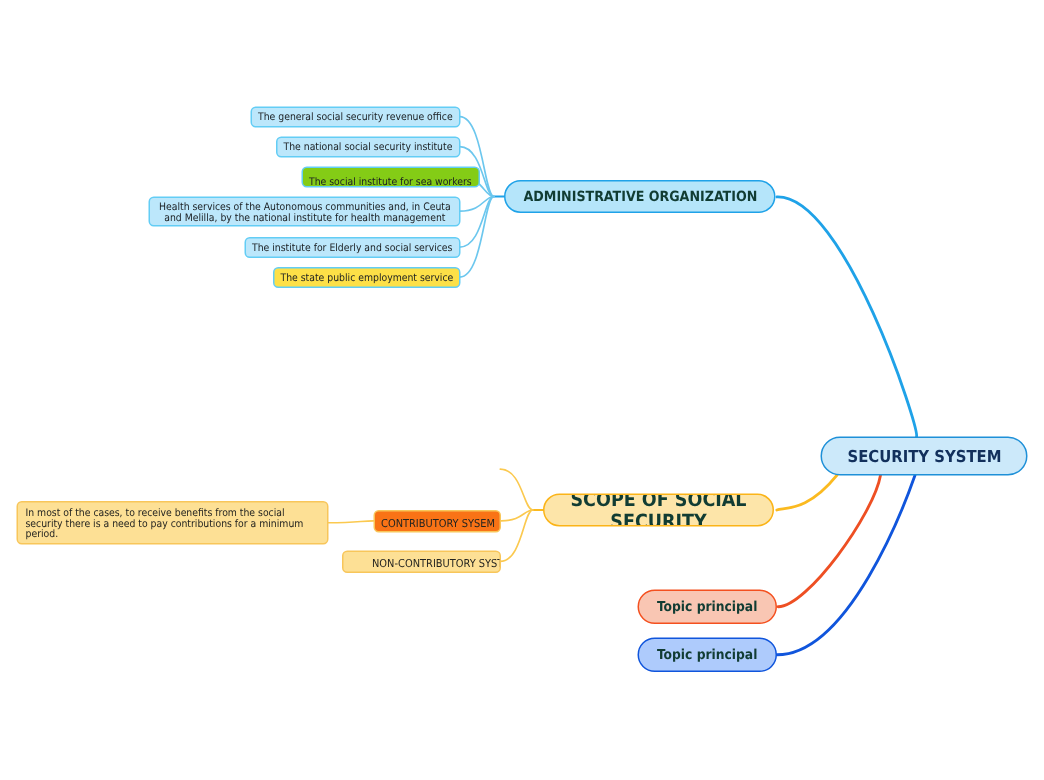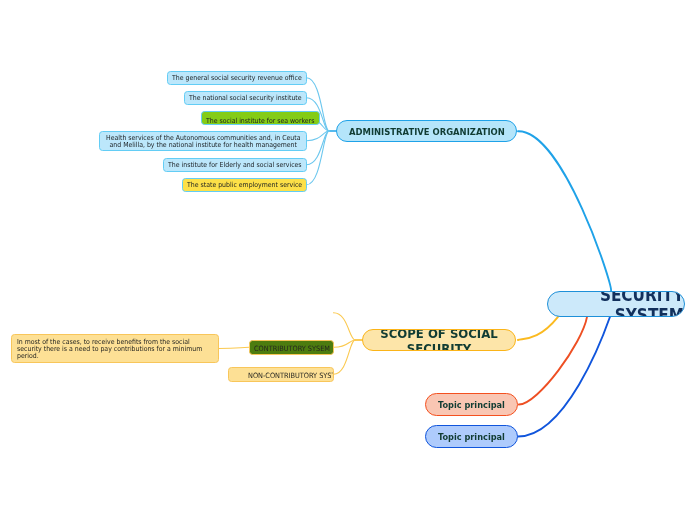--- a/index.html
+++ b/index.html
@@ -12,21 +12,21 @@
   .node{position:absolute;box-sizing:border-box;display:flex;align-items:center;
         justify-content:center;border-style:solid;overflow:hidden;}
   .node .lbl{display:block;text-align:center;white-space:normal;will-change:transform;}
   .node .ln{display:block;}
   .leaf{border-width:1.2px;border-radius:3.5px;padding:0 4.6px;}
   .leaf.oneline .lbl{white-space:nowrap;}
   .leaf .lbl{font-size:6.9px;line-height:7.2px;position:relative;top:1.3px;}
   .main{border-width:1.8px;border-radius:999px;}
   .main .lbl{font-weight:bold;font-size:9.4px;position:relative;top:0.8px;}
   .central{border-width:1.8px;border-radius:999px;}
-  .central .lbl{font-weight:bold;font-size:17px;position:relative;top:0.8px;text-align:right;}
+  .central .lbl{font-weight:bold;font-size:11px;position:relative;top:0.8px;}
   .topic{border-width:1.8px;border-radius:999px;}
   .topic .lbl{font-weight:bold;font-size:9.15px;position:relative;top:0.6px;}
   .caps .lbl{font-size:7.3px;}
 </style>
 </head>
 <body>
 
 <div id="stage">
   <svg id="links" viewBox="0 0 696 520" xmlns="http://www.w3.org/2000/svg">
       <path d="M518,131.3 C562.7,130 613.1,285.5 611,291.3" fill="none" stroke="#1FA2E8" stroke-width="1.9" stroke-linecap="round"></path>
@@ -66,21 +66,21 @@
   </div>
   <div class="node leaf oneline" style="left: 162.5px; top: 158px; width: 144px; height: 13.5px; background: rgb(188, 231, 251); border-color: rgb(99, 205, 245);">
     <span class="lbl" style="color: rgb(26, 30, 33);">The institute for Elderly and social services</span>
   </div>
   <div class="node leaf oneline" style="left: 182px; top: 178px; width: 124.5px; height: 13.5px; background: #fde047; border-color: rgb(99, 205, 245);">
     <span class="lbl" style="color: rgb(26, 30, 33);">The state public employment service</span>
   </div>
   <div class="node main" style="left: 362px; top: 329px; width: 154px; height: 22px; background: rgb(253, 229, 169); border-color: rgb(251, 180, 24);">
     <span class="lbl" style="color: rgb(17, 60, 51); font-size: 13px;">SCOPE OF SOCIAL SECURITY</span>
   </div>
-  <div class="node leaf caps oneline" style="left: 249px; top: 340px; width: 85px; height: 14.5px; background: #4d7c0f; border-color: rgb(248, 198, 90);">
+  <div class="node leaf caps oneline" style="left: 249px; top: 340px; width: 85px; height: 14.5px; background: #f97316; border-color: rgb(248, 198, 90);">
     <span class="lbl" style="color: rgb(36, 36, 32);">CONTRIBUTORY SYSEM</span>
   </div>
   <div class="node leaf" style="left: 11px; top: 334px; width: 207.5px; height: 29px; background: rgb(253, 224, 149); border-color: rgb(248, 198, 90);">
     <span class="lbl" style="color: rgb(36, 36, 32); text-align: left; width: 100%;">
       <span class="ln">In most of the cases, to receive benefits from the social</span>
       <span class="ln">security there is a need to pay contributions for a minimum</span>
       <span class="ln">period.</span>
     </span>
   </div>
   <div class="node leaf caps oneline" style="left: 228px; top: 367px; width: 105.5px; height: 14.5px; background: rgb(253, 224, 149); border-color: rgb(248, 198, 90); padding-left: 36px;">

